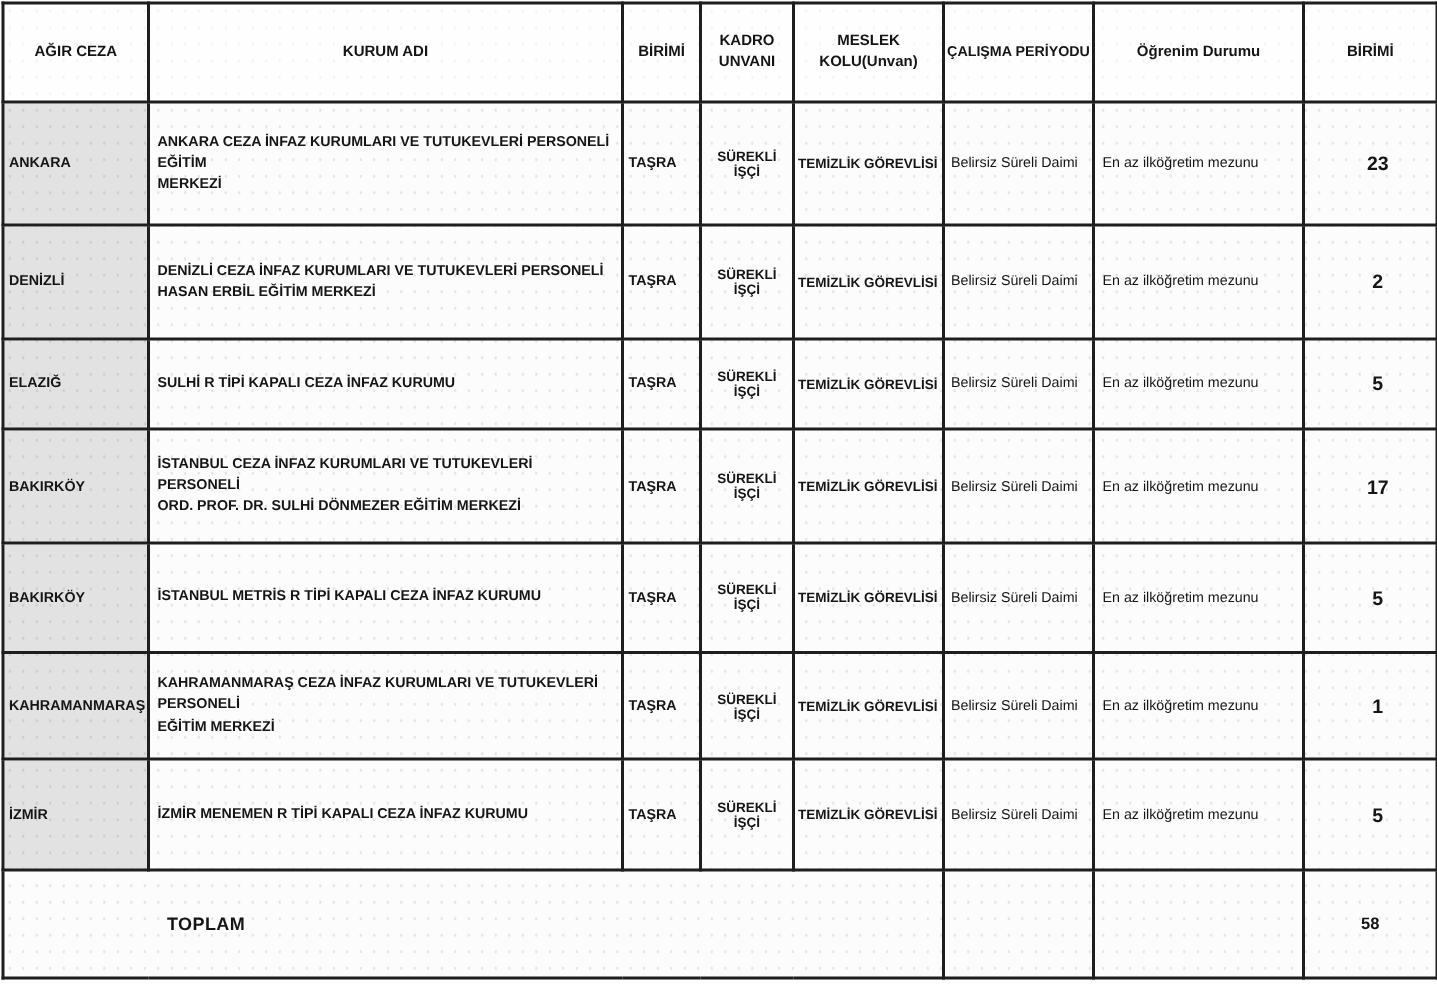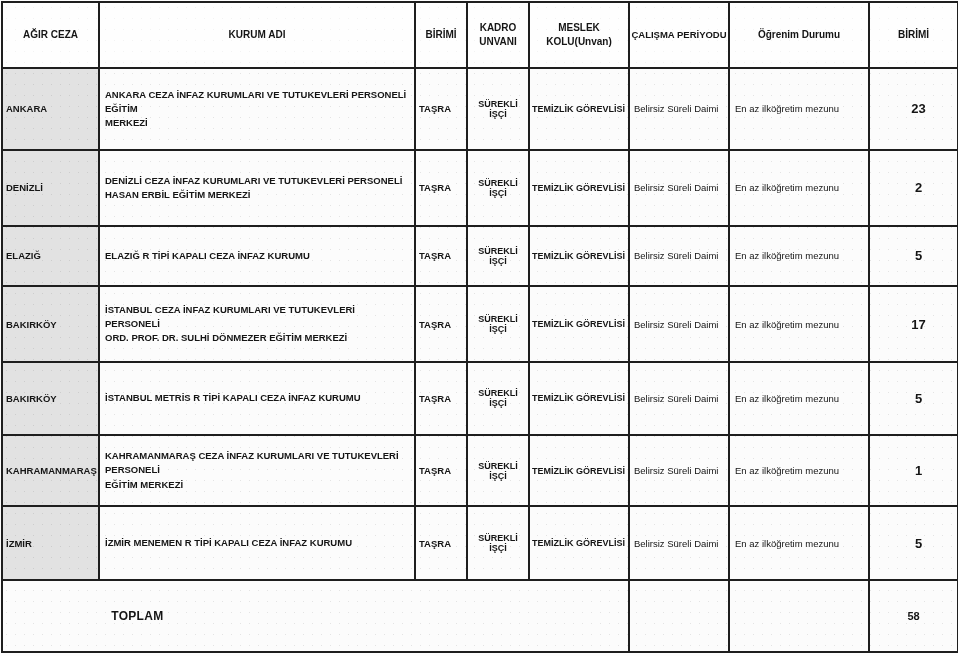--- a/index.html
+++ b/index.html
@@ -116,21 +116,21 @@
 HASAN ERBİL EĞİTİM MERKEZİ</td>
         <td class="birimi">TAŞRA</td>
         <td class="kadro">SÜREKLİ İŞÇİ</td>
         <td class="meslek">TEMİZLİK GÖREVLİSİ</td>
         <td class="calisma">Belirsiz Süreli Daimi</td>
         <td class="ogrenim">En az ilköğretim mezunu</td>
         <td class="adedi">2</td>
       </tr>
       <tr>
         <td class="city">ELAZIĞ</td>
-        <td class="kurum">ELAZIĞ R TİPİ KAPALI CEZA İNFAZ KURUMU</td>
+        <td class="kurum">SULHİ R TİPİ KAPALI CEZA İNFAZ KURUMU</td>
         <td class="birimi">TAŞRA</td>
         <td class="kadro">SÜREKLİ İŞÇİ</td>
         <td class="meslek">TEMİZLİK GÖREVLİSİ</td>
         <td class="calisma">Belirsiz Süreli Daimi</td>
         <td class="ogrenim">En az ilköğretim mezunu</td>
         <td class="adedi">5</td>
       </tr>
       <tr>
         <td class="city">BAKIRKÖY</td>
         <td class="kurum">İSTANBUL CEZA İNFAZ KURUMLARI VE TUTUKEVLERİ PERSONELİ

